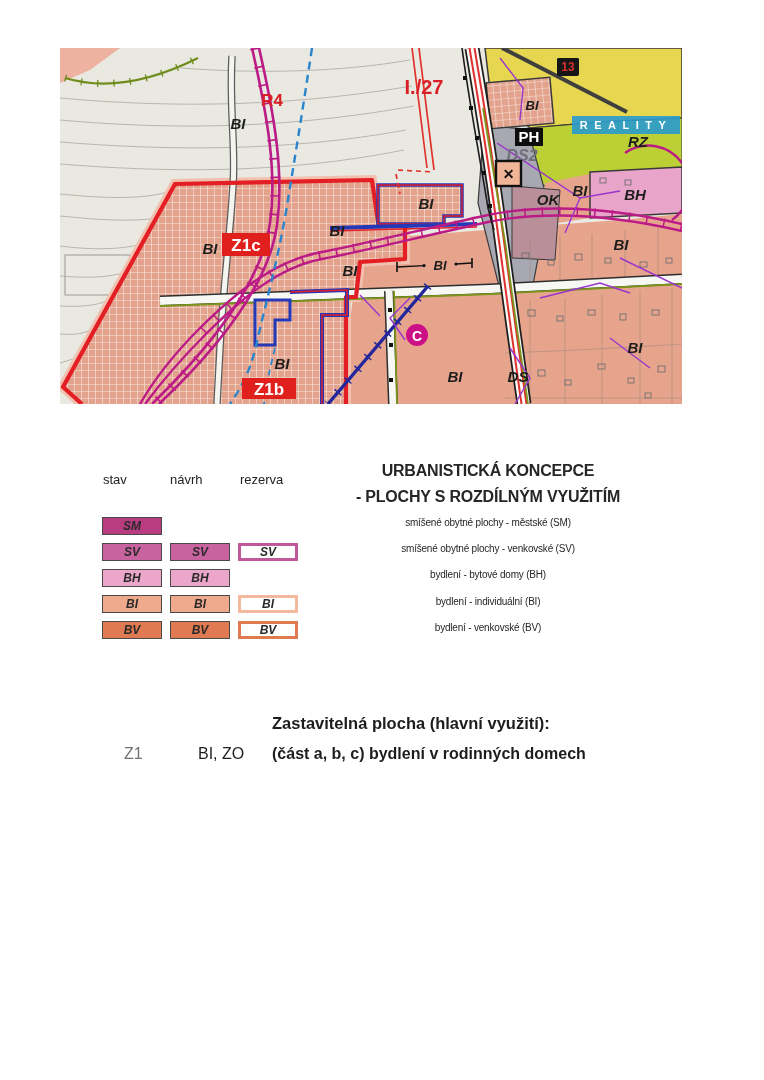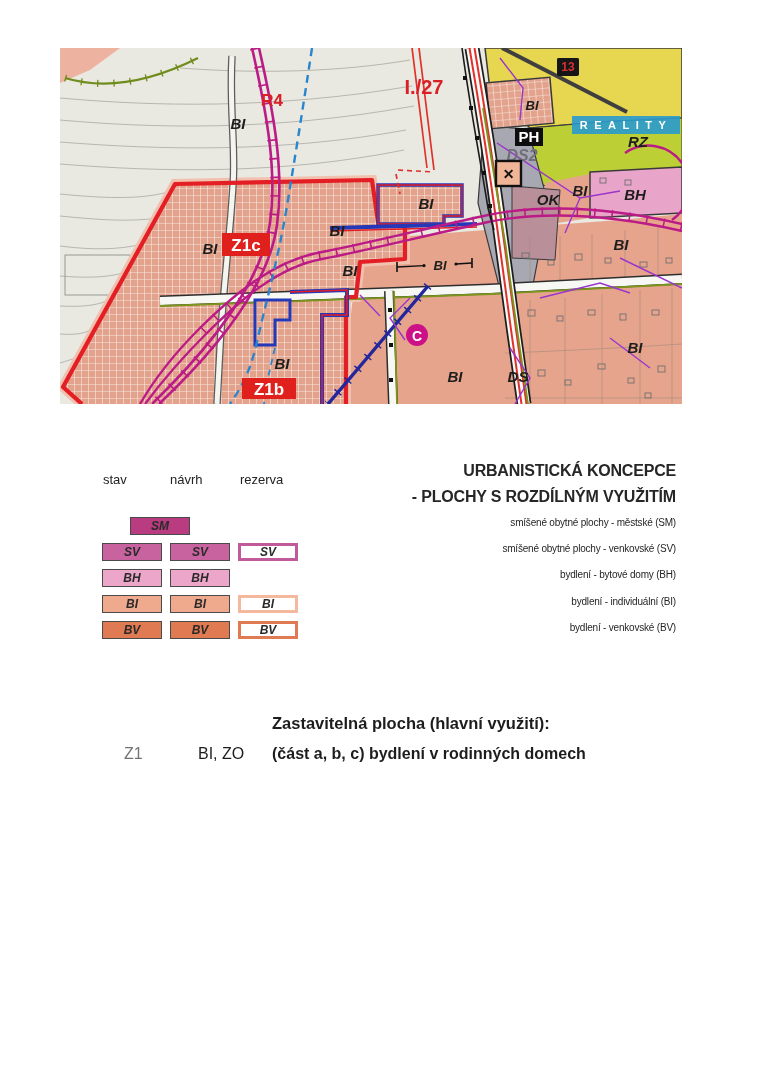--- a/index.html
+++ b/index.html
@@ -30,21 +30,21 @@
       display:flex;align-items:center;justify-content:center;
       font-style:italic;font-weight:bold;font-size:12px;color:#2a2a2a;}
   .hatch{background-image:
       repeating-linear-gradient(0deg,rgba(255,255,255,.8) 0 1px,transparent 1px 6px),
       repeating-linear-gradient(90deg,rgba(255,255,255,.8) 0 1px,transparent 1px 6px);}
   .rez{background:#fff !important;border-width:3.5px;}
   .c-sm{background:#b93b80;} .c-sv{background:#c9639f;} .c-bh{background:#eba6c9;}
   .c-bi{background:#efa98c;} .c-bv{background:#e07a52;}
   .b-sv{border-color:#c05a9b;} .b-bi{border-color:#f3b89e;} .b-bv{border-color:#e07a52;}
   
-  .konc{position:absolute;left:300px;top:458px;width:376px;text-align:right;color:#262626;
+  .konc{position:absolute;left:300px;top:458px;width:376px;text-align:center;color:#262626;
         letter-spacing:-.2px;}
   .konc .t{font-weight:bold;font-size:16px;line-height:26px;}
   .konc .i{font-size:10px;line-height:26.2px;}
   
   .foot-head{position:absolute;left:272px;top:714px;font-weight:bold;font-size:16.5px;color:#1d1d1d;}
   .foot-z1{position:absolute;left:124px;top:745px;font-size:16px;color:#737373;}
   .foot-codes{position:absolute;left:198px;top:745px;font-size:16px;color:#1d1d1d;}
   .foot-desc{position:absolute;left:272px;top:745px;font-size:16px;color:#1d1d1d;font-weight:bold;}
 </style>
 </head>
@@ -265,21 +265,21 @@
   </svg>
   </div>
 
   <div class="badge13">13</div>
   <div class="logo-blue">REALITY</div>
 
   <div class="col-head" style="left:103px;top:472px;">stav</div>
   <div class="col-head" style="left:170px;top:472px;">návrh</div>
   <div class="col-head" style="left:240px;top:472px;">rezerva</div>
 
-  <div class="sw c-sm" style="left:102px;top:517px;margin-left:28px;">
+  <div class="sw c-sm" style="left:102px;top:517px;">
       <span>SM</span>
     </div>
 
   <div class="sw c-sv" style="left:102px;top:543px;">
       <span>SV</span>
     </div>
   <div class="sw c-sv hatch" style="left:170px;top:543px;">
       <span>SV</span>
     </div>
   <div class="sw rez b-sv" style="left:238px;top:543px;">

